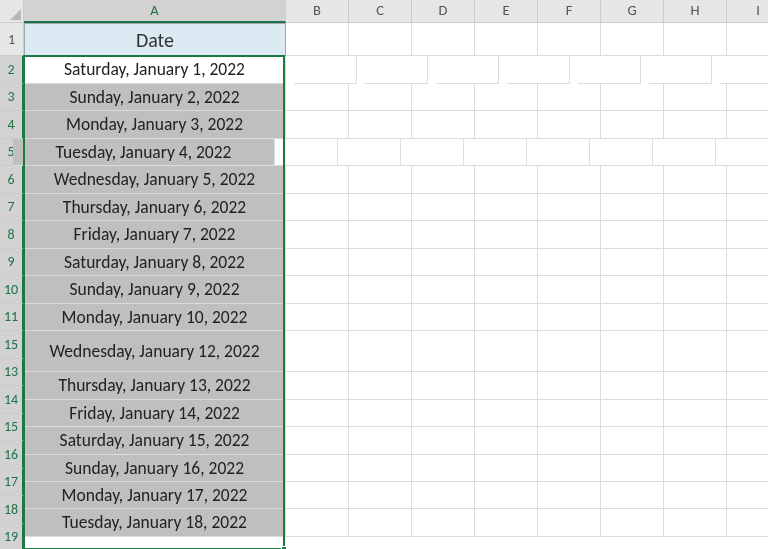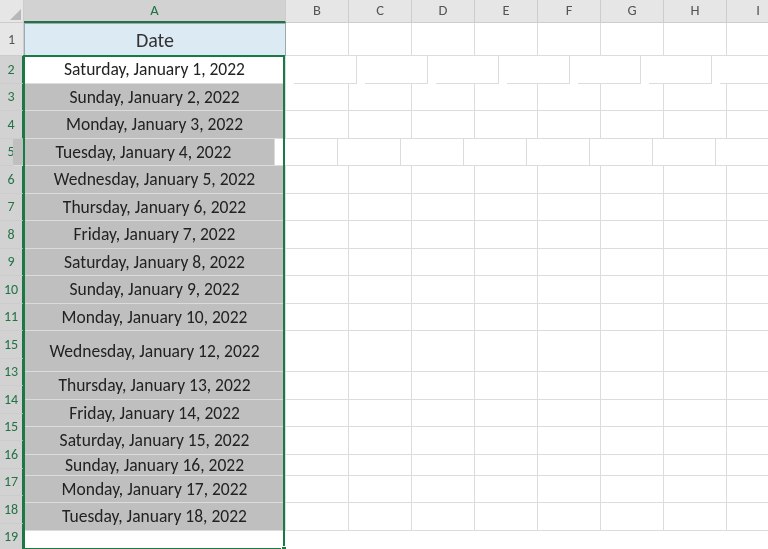--- a/index.html
+++ b/index.html
@@ -325,21 +325,21 @@
         <div class="cell data-cell shaded" style="width: 262px;">Saturday, January 15, 2022</div>
         <div class="cell" style="width: 63px;"></div>
         <div class="cell" style="width: 63px;"></div>
         <div class="cell" style="width: 63px;"></div>
         <div class="cell" style="width: 63px;"></div>
         <div class="cell" style="width: 63px;"></div>
         <div class="cell" style="width: 63px;"></div>
         <div class="cell" style="width: 63px;"></div>
         <div class="cell" style="width: 63px;"></div>
       </div>
-      <div class="grid-row" style="height: 21px;">
+      <div class="grid-row" style="height: 27px;">
         <div class="cell data-cell shaded" style="width: 262px;">Sunday, January 16, 2022</div>
         <div class="cell" style="width: 63px;"></div>
         <div class="cell" style="width: 63px;"></div>
         <div class="cell" style="width: 63px;"></div>
         <div class="cell" style="width: 63px;"></div>
         <div class="cell" style="width: 63px;"></div>
         <div class="cell" style="width: 63px;"></div>
         <div class="cell" style="width: 63px;"></div>
         <div class="cell" style="width: 63px;"></div>
       </div>

